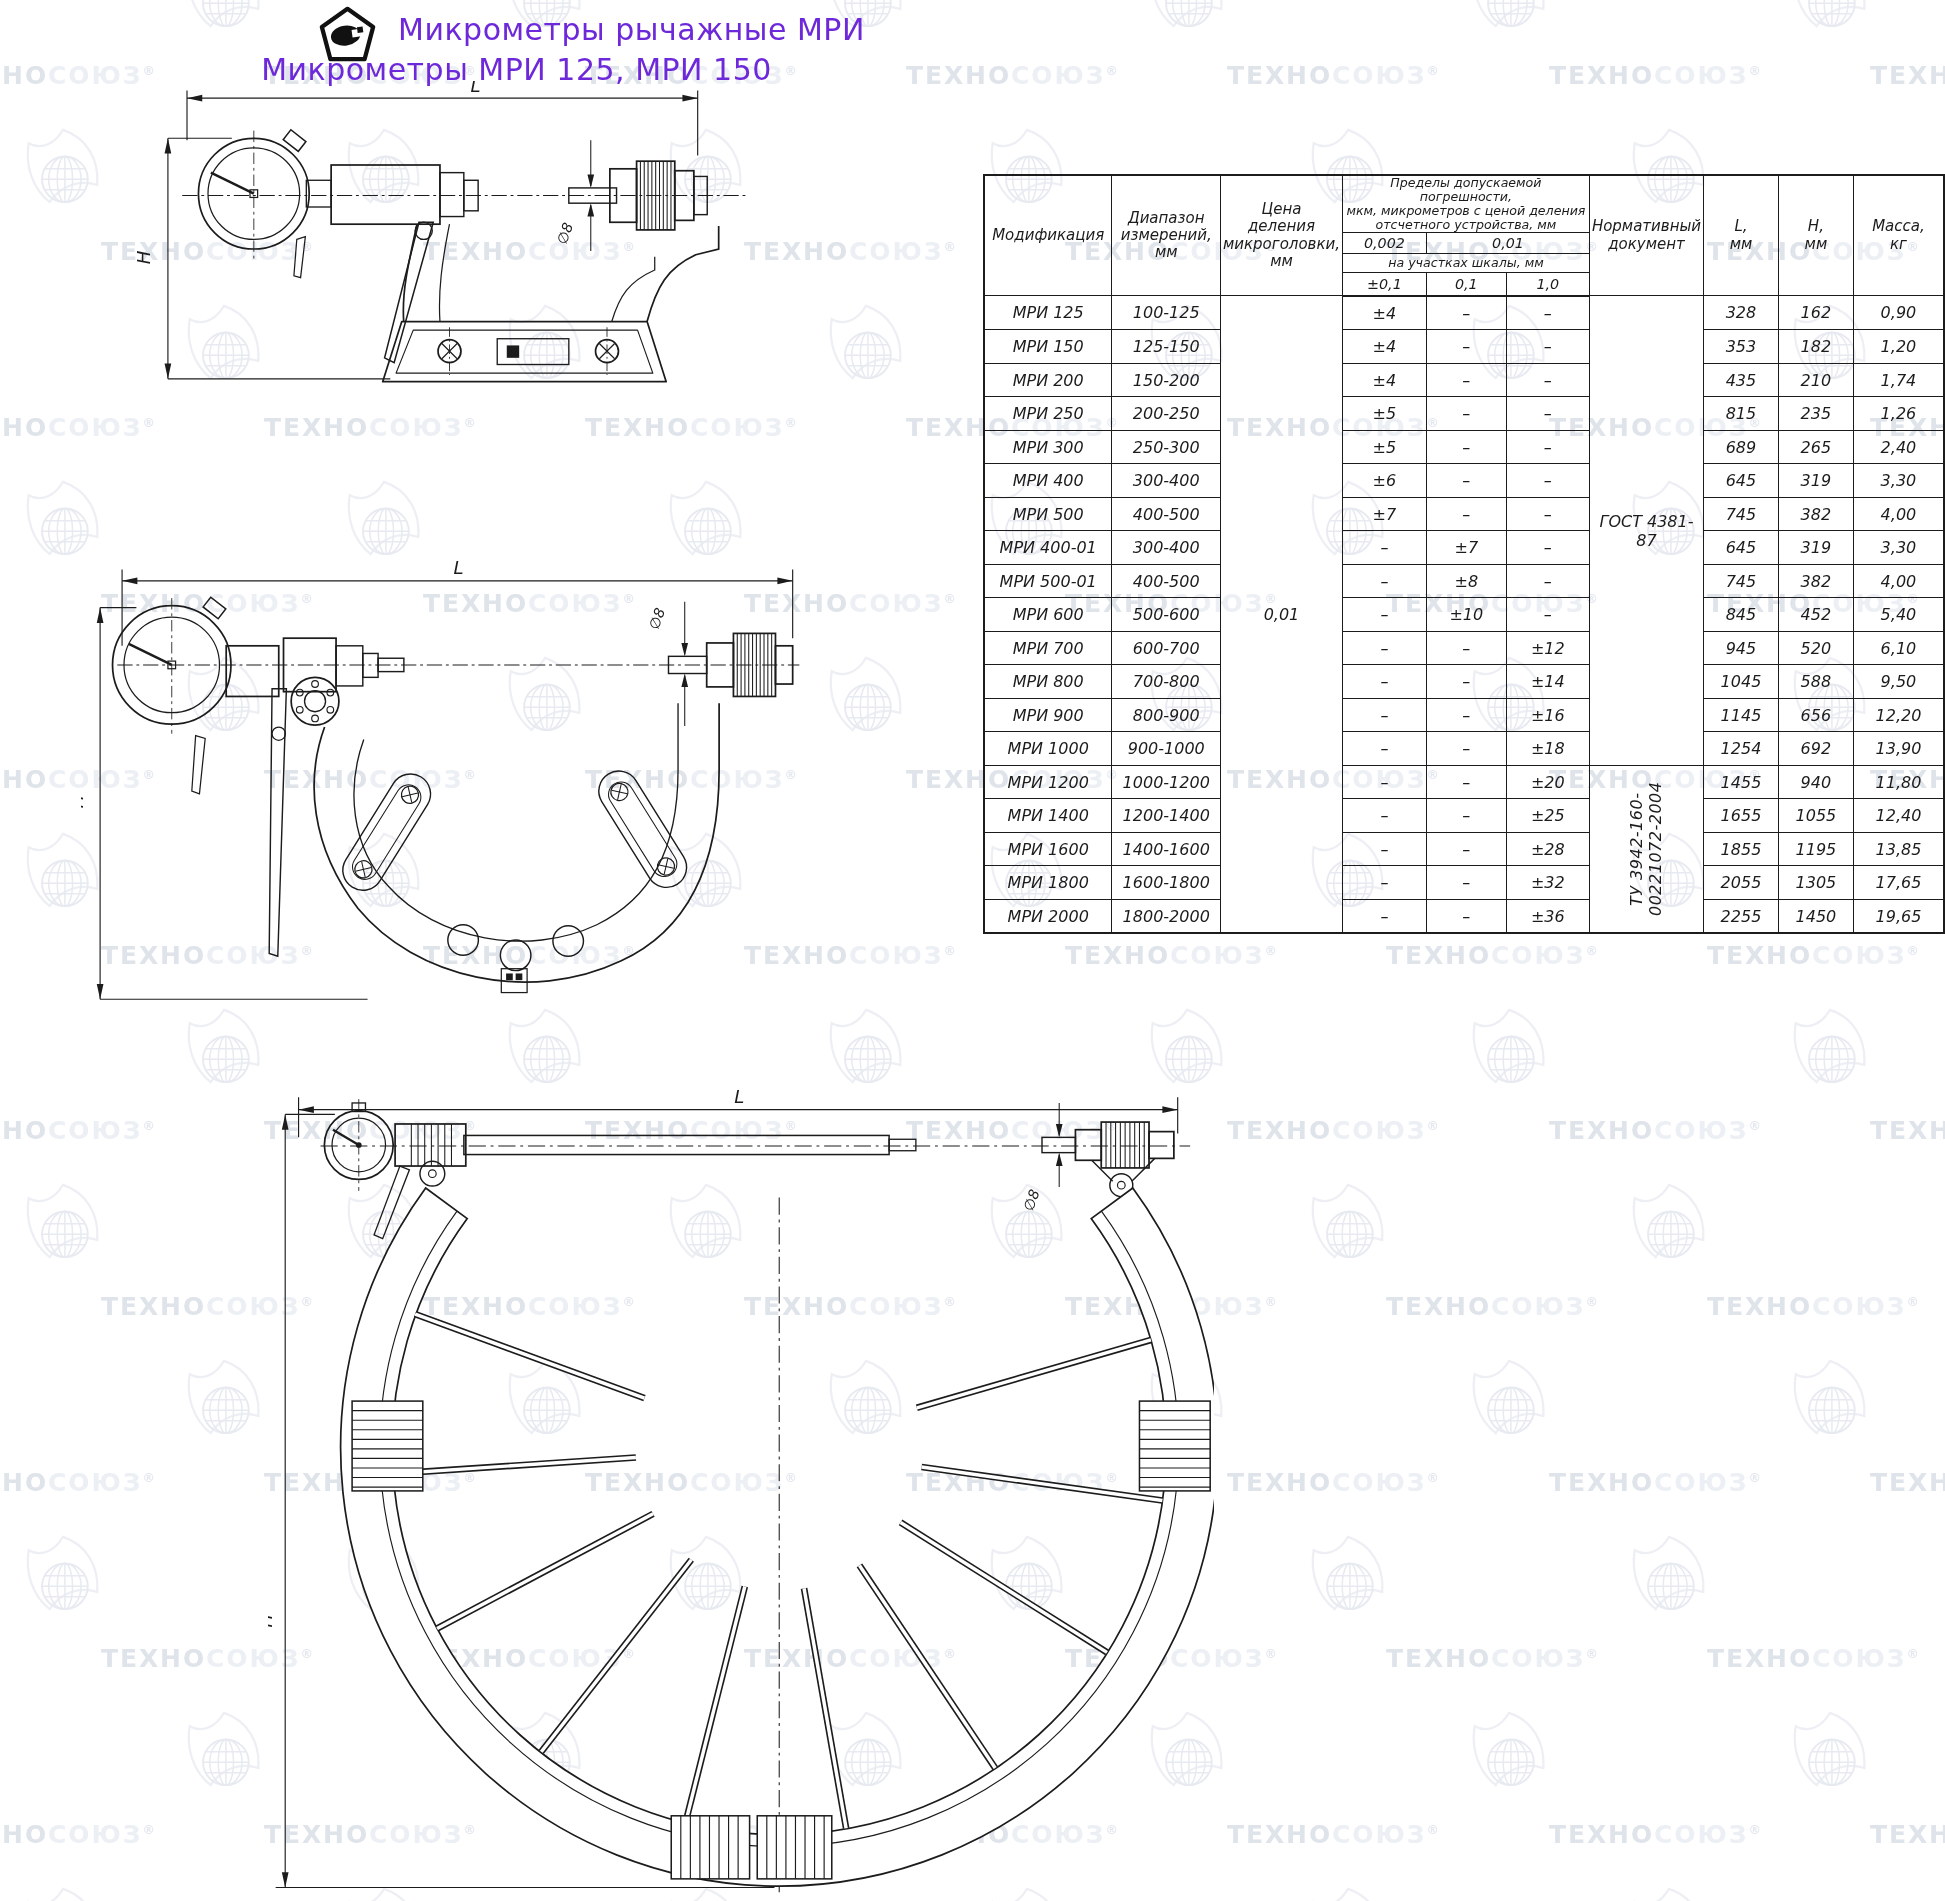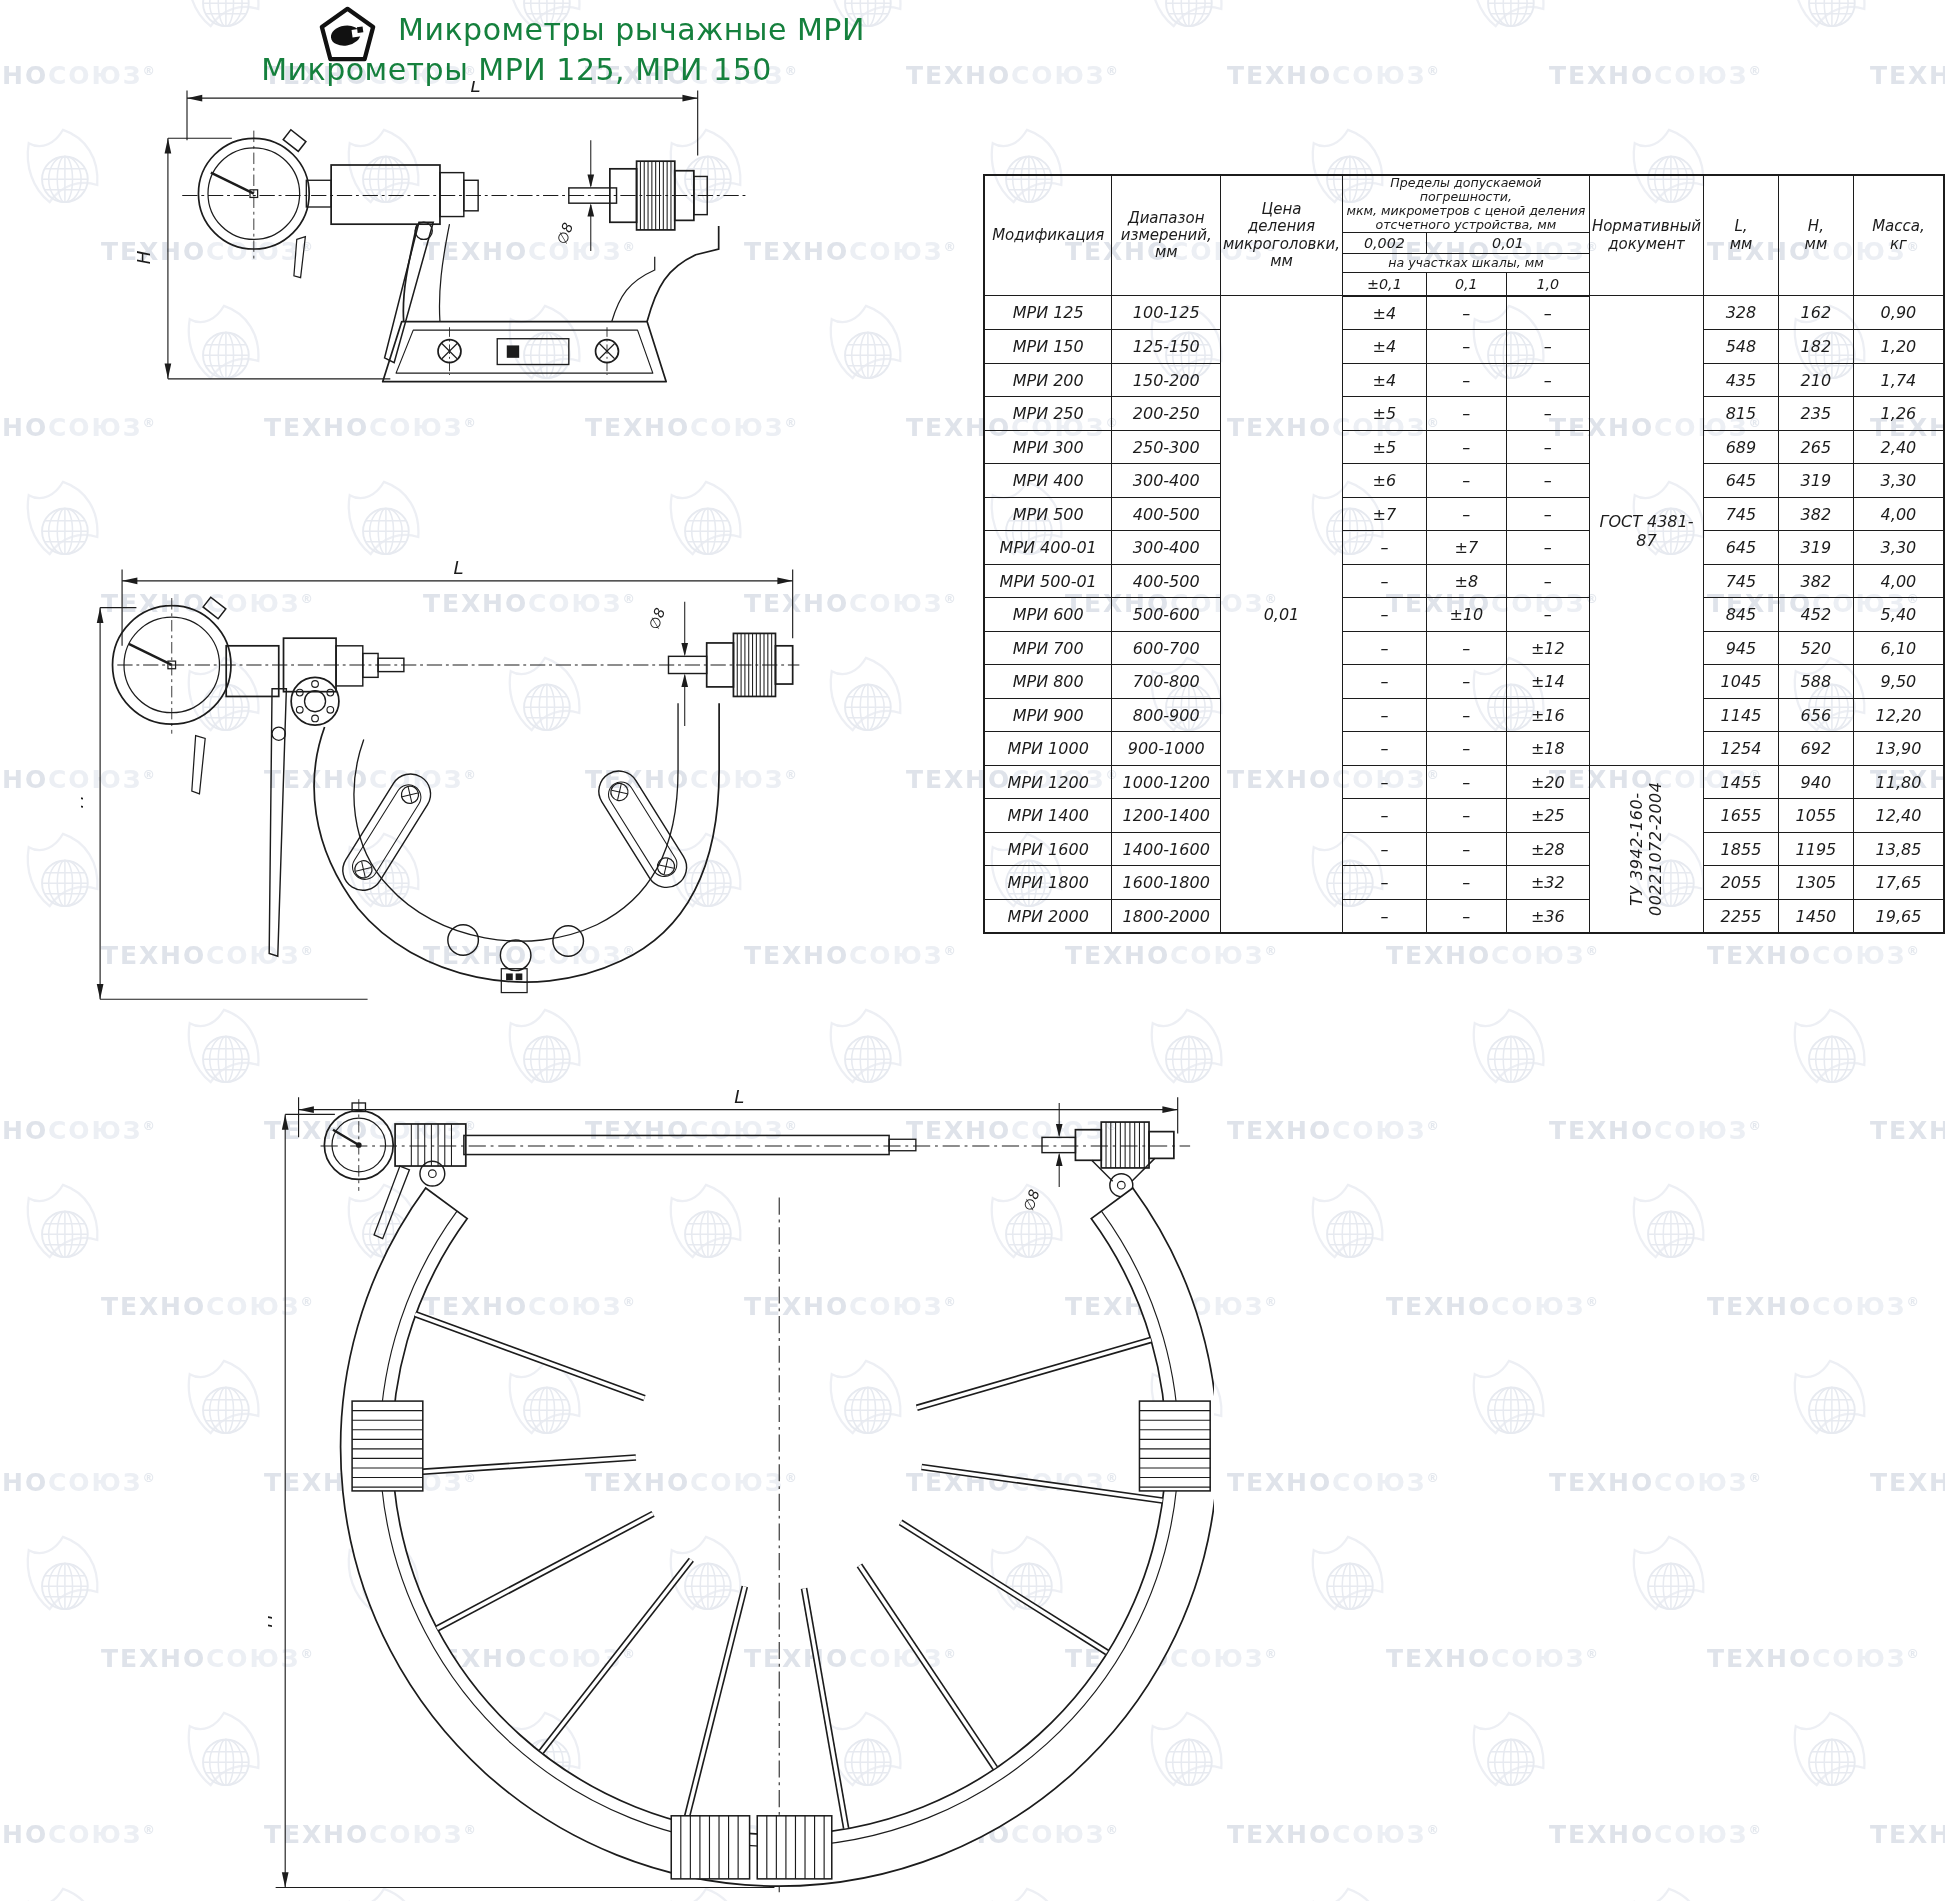--- a/index.html
+++ b/index.html
@@ -8,21 +8,21 @@
   
   #watermark{position:absolute;inset:0;z-index:0;pointer-events:none;}
   .wm-text{position:absolute;font-family:"DejaVu Sans",sans-serif;font-weight:bold;
            font-size:25px;letter-spacing:1.9px;white-space:nowrap;}
   .wm-t1{color:#dfe3ea;}
   .wm-t2{color:#ecEFf4;color:#eceff4;}
   .wm-r{color:#e4e8ee;font-size:12.4px;}
   .wm-globe{position:absolute;}
   
   .layer{position:absolute;z-index:1;}
-  .page-title{position:absolute;z-index:1;text-align:center;font-size:30px;color:#15803d;
+  .page-title{position:absolute;z-index:1;text-align:center;font-size:30px;color:#6d28d9;
               letter-spacing:0.5px;white-space:nowrap;}
   
   #spec-table-wrap{position:absolute;left:983px;top:174px;z-index:1;}
   table.spec{border-collapse:collapse;table-layout:fixed;background:transparent;}
   table.spec th,table.spec td{border:1.3px solid #1c1c1c;text-align:center;vertical-align:middle;
       font-style:italic;font-weight:normal;color:#1c1c1c;padding:0 1.9px;overflow:hidden;}
   table.spec{border:2.5px solid #1c1c1c;}
   th.hmain{font-size:15px;white-space:pre-line;line-height:1.15;}
   th.hgroup{font-size:12.6px;white-space:pre-line;line-height:1.12;}
   th.hsub{font-size:14.3px;}
@@ -1185,21 +1185,21 @@
             <td>328</td>
             <td>162</td>
             <td>0,90</td>
           </tr>
           <tr>
             <td>МРИ 150</td>
             <td>125-150</td>
             <td>±4</td>
             <td>–</td>
             <td>–</td>
-            <td>548</td>
+            <td>353</td>
             <td>182</td>
             <td>1,20</td>
           </tr>
           <tr>
             <td>МРИ 200</td>
             <td>150-200</td>
             <td>±4</td>
             <td>–</td>
             <td>–</td>
             <td>435</td>

